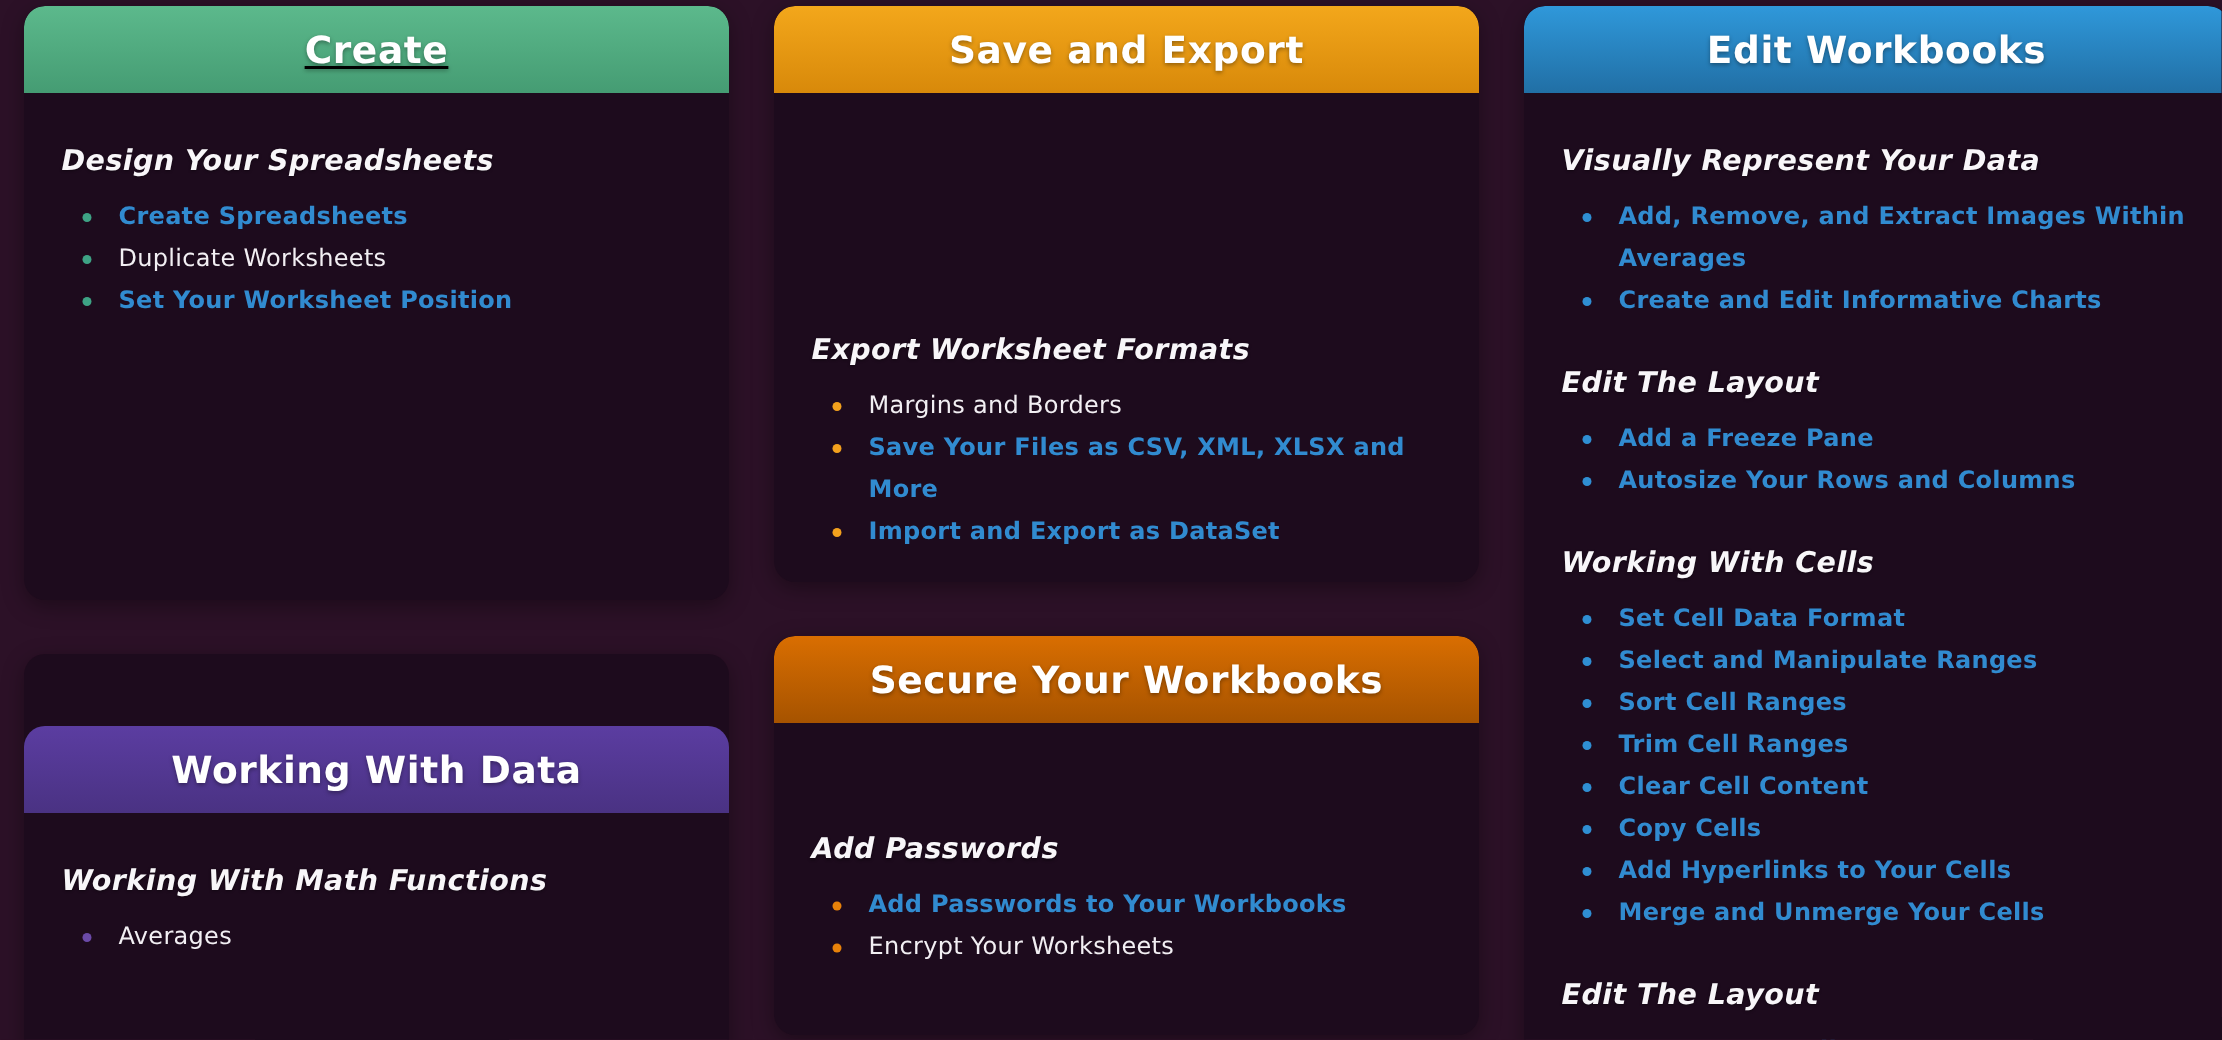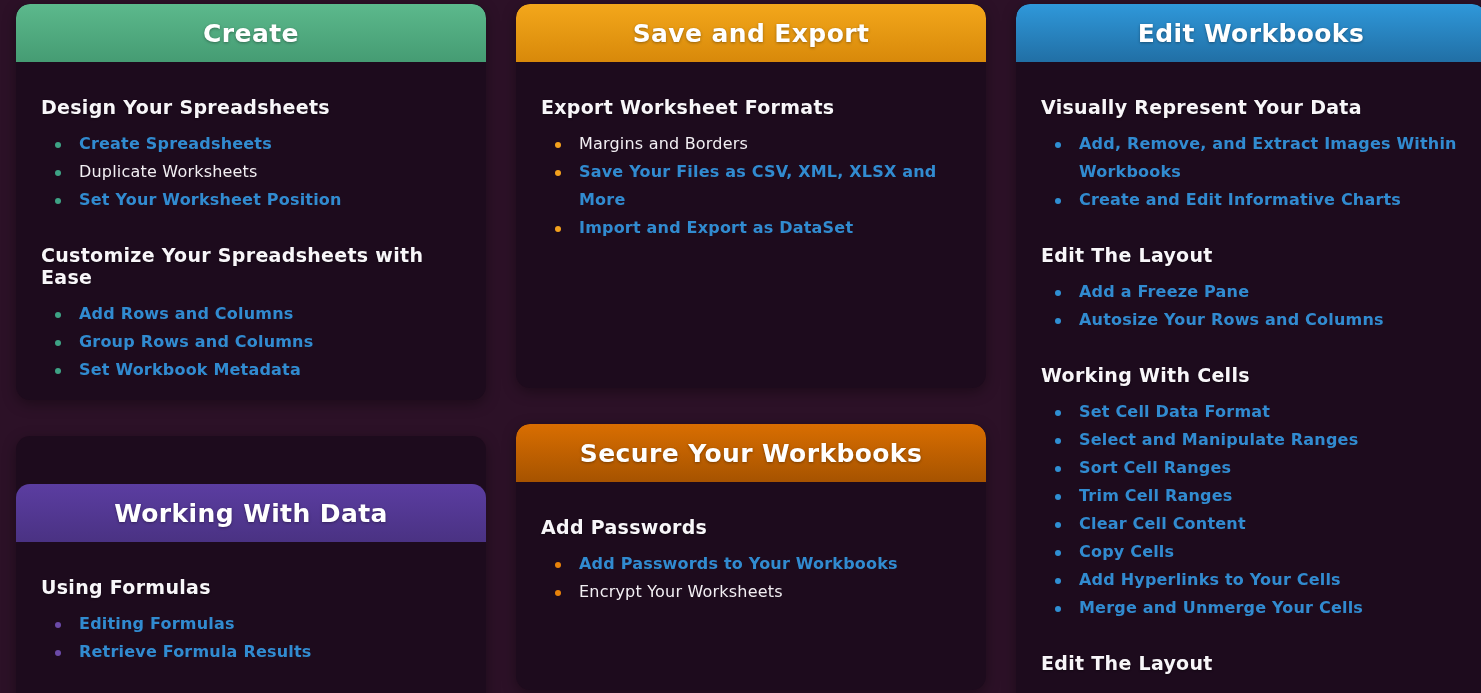--- a/index.html
+++ b/index.html
@@ -58,20 +58,21 @@
     padding: 4px 24px 20px 25px;
   }
 
   .section-heading {
     color: #f8f6f9;
     font-size: 19px;
     font-weight: 700;
     letter-spacing: .3px;
     margin: 30px 0 12px 0;
     text-shadow: 0 1px 2px rgba(0,0,0,.4);
+    font-style: italic;
   }
 
   ul.items {
     list-style: none;
     margin: 0;
     padding: 0 0 0 12px;
   }
 
   ul.items li {
     position: relative;
@@ -101,67 +102,52 @@
   }
 
   ul.items li span.plain {
     color: #f2eff3;
     font-weight: 400;
     margin-top: 48px;
   }
 
   
   .card-create            { height: 396px; }
-  .card-save-export       { height: 384px; }
+  .card-save-export       { height: 384px; justify-content: space-between; }
   .card-edit-workbooks    { height: 900px; }
   .card-working-with-data { height: 430px; }
-  .card-secure            { height: 266px; }
+  .card-secure            { height: 266px; gap: 39px; }
 </style>
 </head>
 <body>
 
 <div class="grid">
   <div class="col">
   <article class="card card-create" style="--bullet: #3ea385; --link: #318bd0;">
-    <div class="card-header" style="background: linear-gradient(rgb(92, 185, 140), rgb(69, 156, 115));">
+    <div class="card-header" style="background: linear-gradient(rgb(92, 185, 140), rgb(69, 156, 115)); text-decoration: underline;">
       <span class="card-title">Create</span>
     </div>
     <div class="card-body">
   <section>
     <h3 class="section-heading">Design Your Spreadsheets</h3>
     <ul class="items">
               <li><a href="#">Create Spreadsheets</a></li>
               <li><span class="plain">Duplicate Worksheets</span></li>
               <li><a href="#">Set Your Worksheet Position</a></li>
             </ul>
   </section>
 
-  <section>
-    <h3 class="section-heading">Customize Your Spreadsheets with Ease</h3>
-    <ul class="items">
-              <li><a href="#">Add Rows and Columns</a></li>
-              <li><a href="#">Group Rows and Columns</a></li>
-              <li><a href="#">Set Workbook Metadata</a></li>
-            </ul>
-  </section>
 </div>
   </article>
 
   <article class="card card-working-with-data" style="--bullet: #6b4aa8; --link: #318bd0;">
     <div class="card-header" style="background: linear-gradient(rgb(91, 61, 161), rgb(74, 50, 131)); margin-top: 48px;">
       <span class="card-title">Working With Data</span>
     </div>
     <div class="card-body">
-  <section>
-    <h3 class="section-heading">Using Formulas</h3>
-    <ul class="items">
-              <li><a href="#">Editing Formulas</a></li>
-              <li><a href="#">Retrieve Formula Results</a></li>
-            </ul>
-  </section>
 
   <section>
     <h3 class="section-heading">Working With Math Functions</h3>
     <ul class="items">
               <li><span class="plain">Averages</span></li>
             </ul>
   </section>
 </div>
   </article>
 </div>
@@ -199,21 +185,21 @@
 </div>
   <div class="col">
   <article class="card card-edit-workbooks" style="--bullet: #2f8fd3; --link: #318bd0;">
     <div class="card-header" style="background: linear-gradient(rgb(47, 152, 218), rgb(33, 111, 165));">
       <span class="card-title">Edit Workbooks</span>
     </div>
     <div class="card-body">
   <section>
     <h3 class="section-heading">Visually Represent Your Data</h3>
     <ul class="items">
-              <li><a href="#">Add, Remove, and Extract Images Within Workbooks</a></li>
+              <li><a href="#">Add, Remove, and Extract Images Within Averages</a></li>
               <li><a href="#">Create and Edit Informative Charts</a></li>
             </ul>
   </section>
 
   <section>
     <h3 class="section-heading">Edit The Layout</h3>
     <ul class="items">
               <li><a href="#">Add a Freeze Pane</a></li>
               <li><a href="#">Autosize Your Rows and Columns</a></li>
             </ul>

